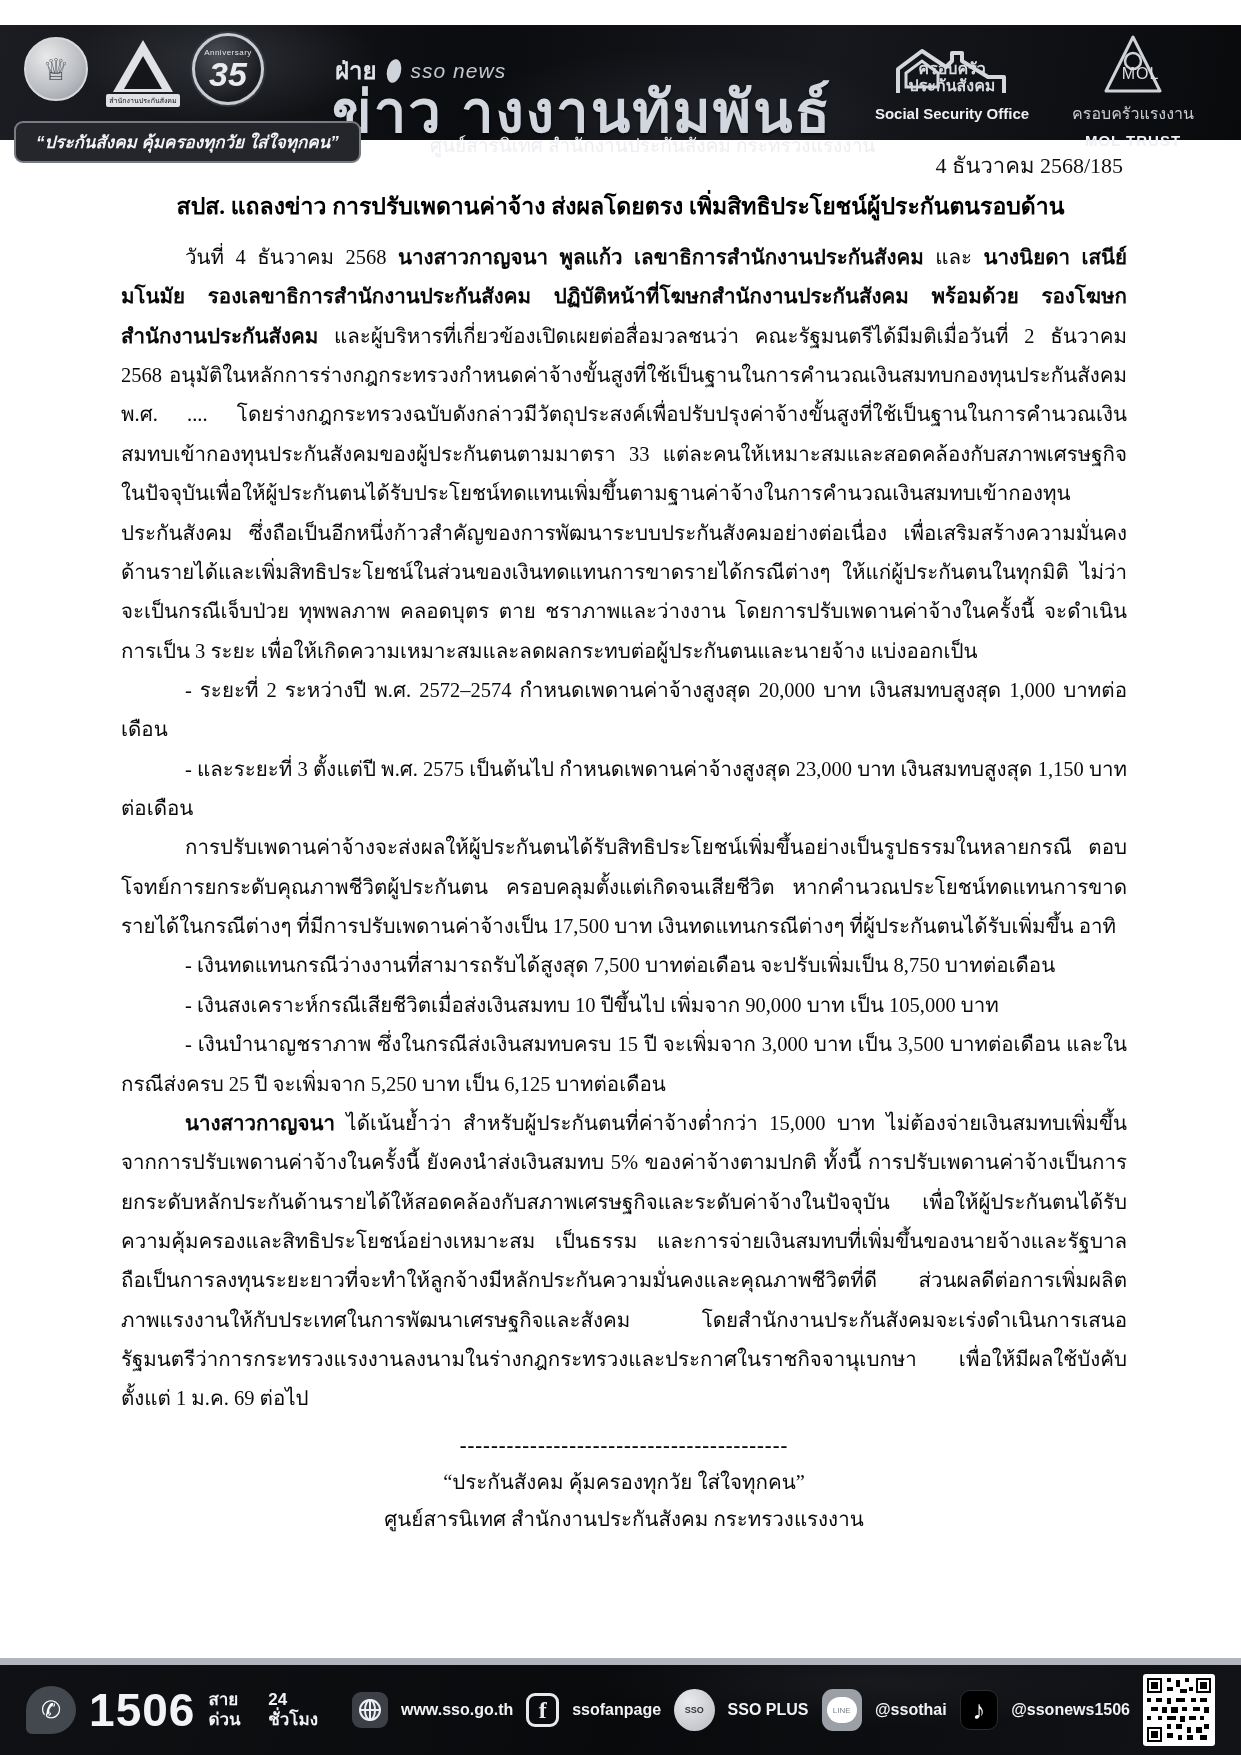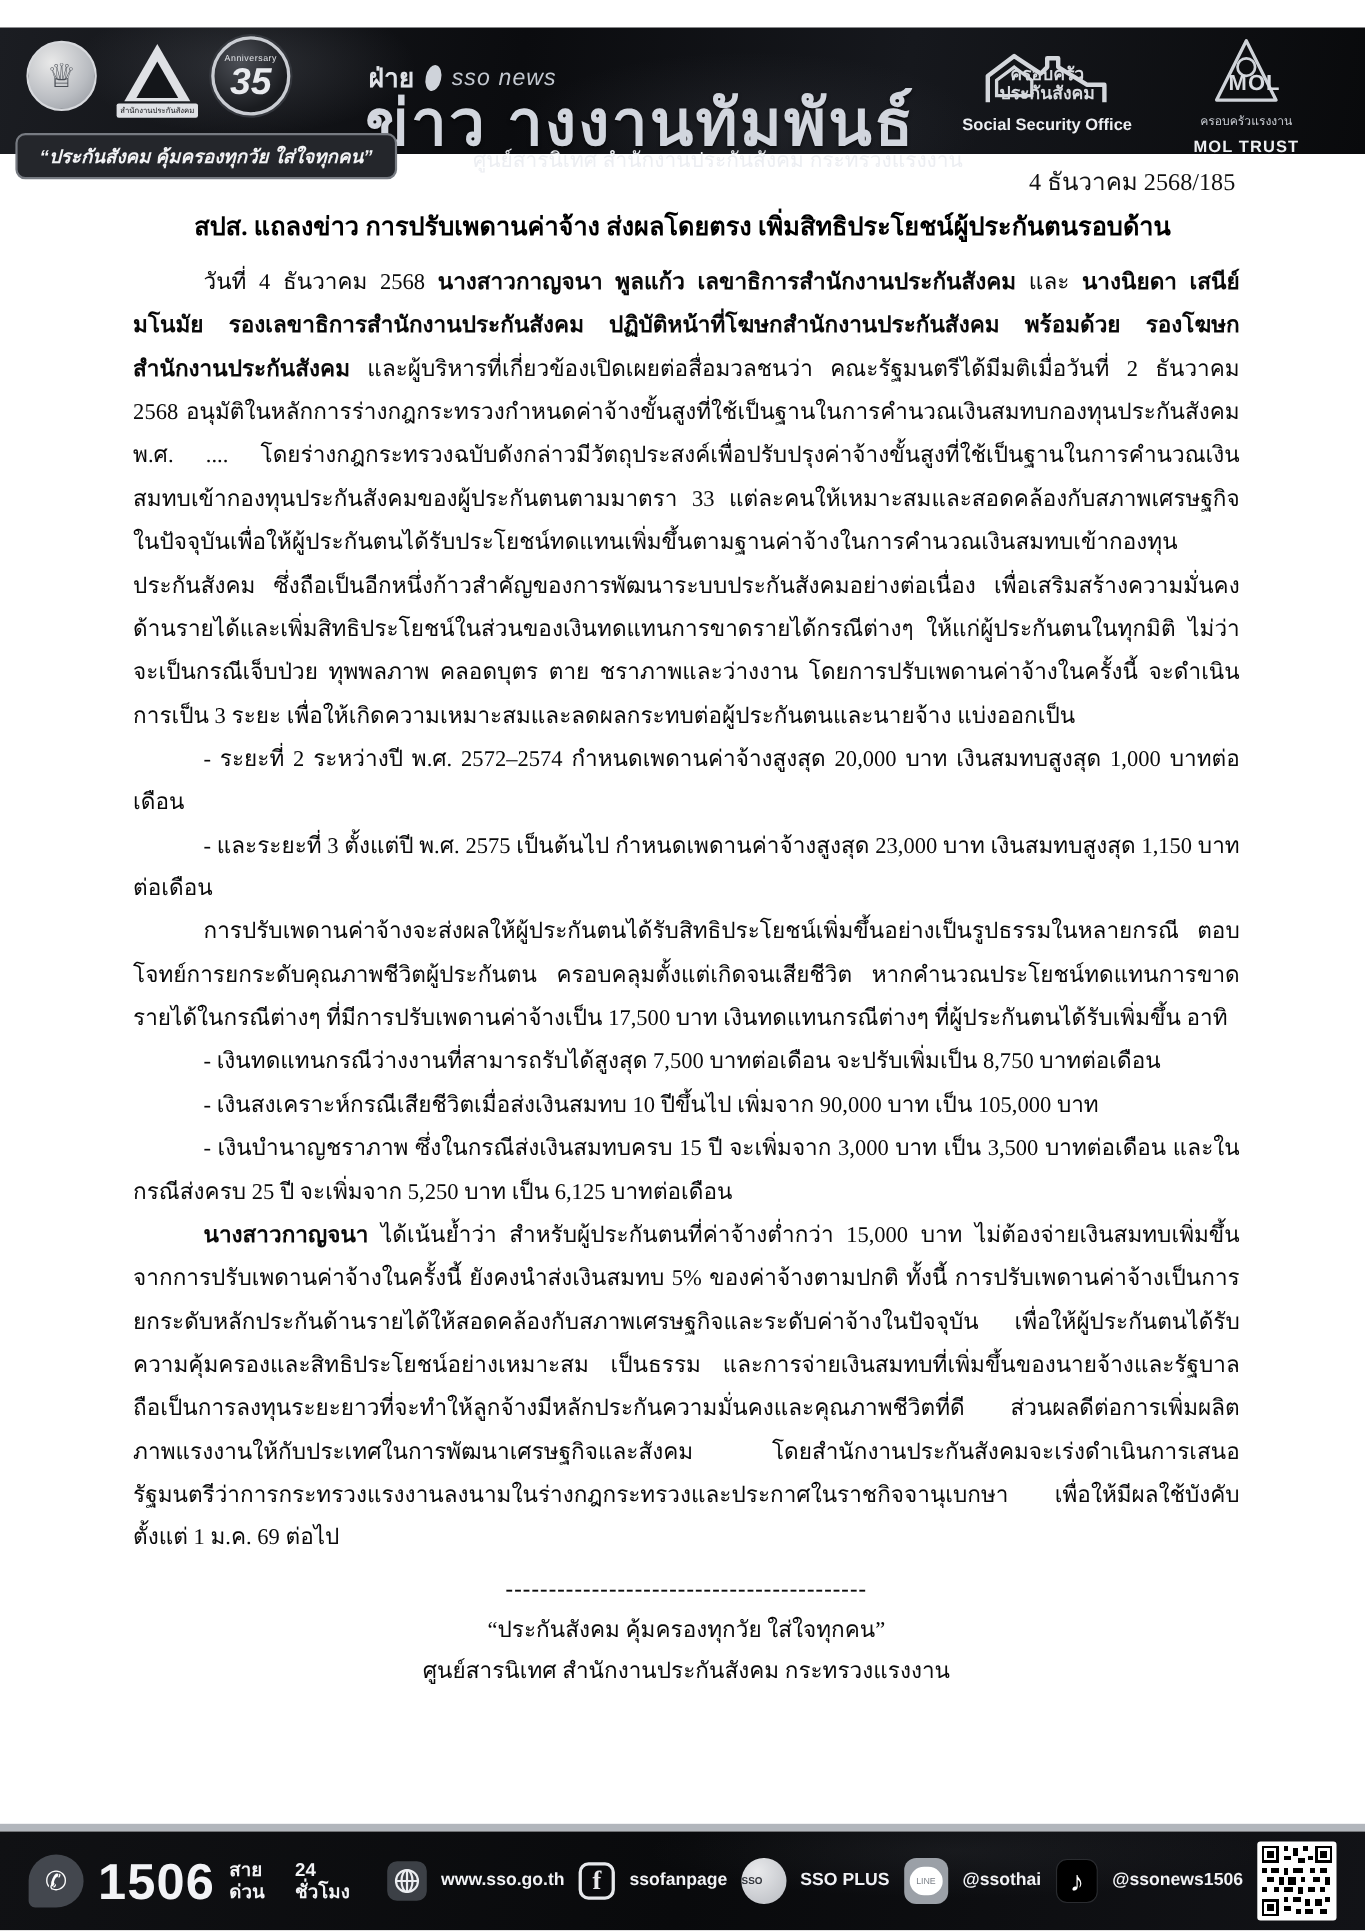--- a/index.html
+++ b/index.html
@@ -74,22 +74,22 @@
   .house {
     width:120px; height:52px; margin:0 auto; position:relative;
   }
   .house svg { display:block; margin:0 auto; }
   .family-lines { font-size:16px; font-weight:bold; color:#d8dbe0; line-height:1.05; margin-top:-34px; }
   .family-en { font-size:15px; font-weight:bold; color:#eef0f3; margin-top:10px; white-space:nowrap; }
   .mol-logo {
     position:absolute; left:1058px; top:10px; width:150px; text-align:center;
   }
   .mol-emblem { position:relative; width:70px; height:64px; margin:0 auto; }
-  .mol-word { position:absolute; left:15px; right:0; top:30px; font-size:20px; font-weight:bold; color:#d9dce1; letter-spacing:1px; }
-  .mol-thai { font-size:11px; color:#caced5; margin-top:2px; }
+  .mol-word { position:absolute; left:15px; right:0; top:30px; font-size:16px; font-weight:normal; color:#d9dce1; letter-spacing:1px; }
+  .mol-thai { font-size:16px; color:#caced5; margin-top:2px; }
   .mol-trust { font-size:15px; font-weight:bold; color:#eef0f3; margin-top:6px; letter-spacing:1px; }
 
   
   .date-ref {
     position:absolute; right:118px; top:148px; font-size:22px; color:#111;
   }
   .doc-title {
     position:absolute; left:60px; right:60px; top:188px; text-align:center;
     font-size:23px; font-weight:bold; color:#000;
   }
@@ -130,21 +130,21 @@
   }
   .fb-icon {
     width:34px; height:34px; border-radius:9px; border:3px solid #e7e9ec;
     display:flex; align-items:center; justify-content:center;
     font-size:24px; font-weight:bold; color:#e7e9ec; font-family:"Liberation Serif",serif;
   }
   .handle { font-size:16px; font-weight:bold; white-space:nowrap; }
   .ssoplus-circle {
     width:42px; height:42px; border-radius:50%;
     background:radial-gradient(circle at 35% 30%, #e9eaec, #b7bac0);
-    display:flex; align-items:center; 
+    display:flex; align-items:center; justify-content:center;
     font-size:9px; font-weight:bold; color:#33363c;
   }
   .line-icon {
     width:42px; height:42px; border-radius:11px; background:#9ba0a7;
     display:flex; align-items:center; justify-content:center;
   }
   .line-inner {
     width:30px; height:26px; border-radius:13px; background:#ffffff;
     display:flex; align-items:center; justify-content:center;
     font-size:8px; font-weight:normal; color:#7d828a;

